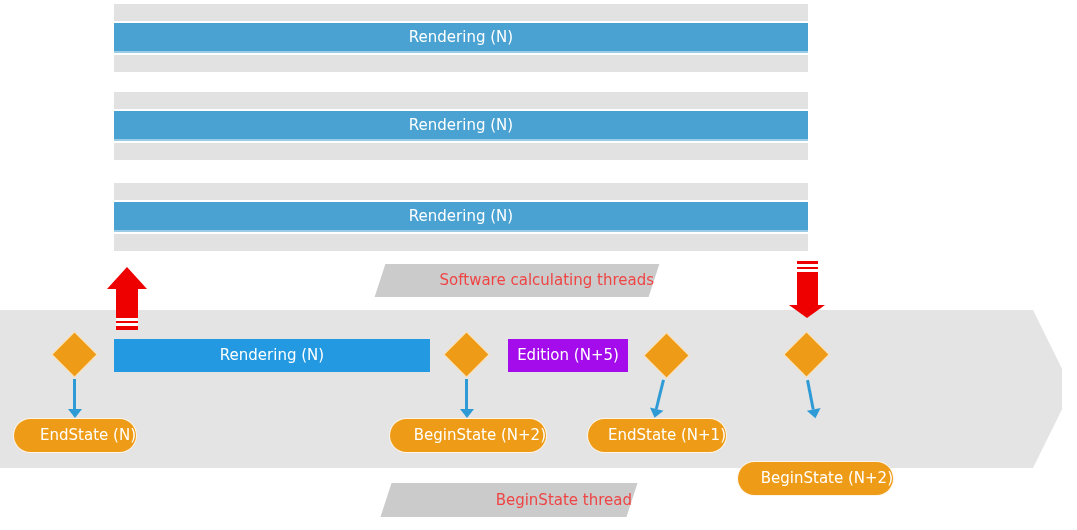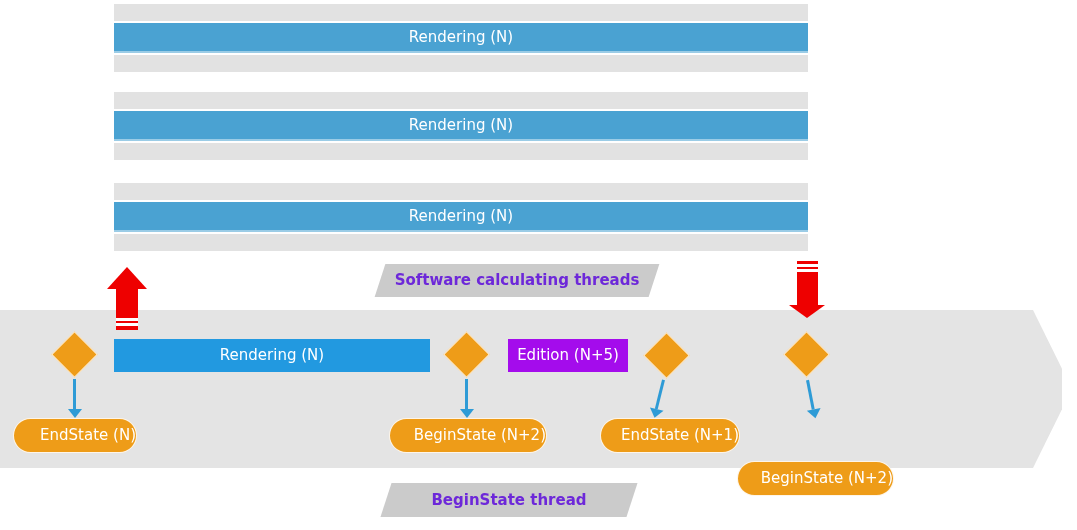--- a/index.html
+++ b/index.html
@@ -10,21 +10,21 @@
   
   .thread-group { position:absolute; left:114px; width:694px; height:68px; }
   .thread-group .band { position:absolute; left:0; right:0; height:17px; background:var(--gray-band,#e2e2e2); }
   .thread-group .band.t { top:0; }
   .thread-group .band.b { bottom:0; }
   .thread-group .tbar { position:absolute; left:0; right:0; top:19px; height:30px;
     background:var(--top-bar-blue,#4aa2d2); color:#fff; font-size:15px; text-align:center;
     line-height:28px; border-bottom:2px solid rgba(255,255,255,.45); }
 
   
-  .skew-label { position:absolute; color:#6d28d9; font-size:15px; text-align:center;font-weight:bold; }
+  .skew-label { position:absolute; color:#ef4444; font-size:15px; text-align:right; }
   .skew-label .skew-bg { position:absolute; left:0; top:0; right:0; bottom:0;
     background:var(--label-gray,#cbcbcb); transform:skewX(-18deg); }
   .skew-label span { position:relative; display:block; }
 
   
   .flow-arrow { position:absolute; left:0; top:310px; width:1077px; height:158px;
     background:var(--arrow-gray,#e4e4e4);
     clip-path:polygon(0 0, 1033px 0, 1072px 79px, 1033px 158px, 0 158px); }
 
   
@@ -60,21 +60,21 @@
   .connector .chead { position:absolute; left:0; top:30px; width:0; height:0;
     border-left:7px solid transparent; border-right:7px solid transparent;
     border-top:9px solid var(--connector-blue,#2e9bd6); }
 
   
   .state-pill { position:absolute; top:418px; height:35px; border-radius:17.5px;
     background:var(--orange,#ee9c18); border:1px solid rgba(255,255,255,.9);
     color:#fff; font-size:15px; text-align:right; line-height:32px; }
   .pill-0 { left:13px;  width:124px; }
   .pill-1 { left:389px; width:158px; }
-  .pill-2 { left:600px; width:140px; }
+  .pill-2 { left:587px; width:140px; }
   .pill-3 { left:737px; width:157px;margin-top:43px; }
 </style>
 </head>
 <body>
 
 <div class="stage">
 
   <div class="thread-group" style="top:4px">
     <div class="band t"></div>
     <div class="tbar">Rendering (N)</div>

